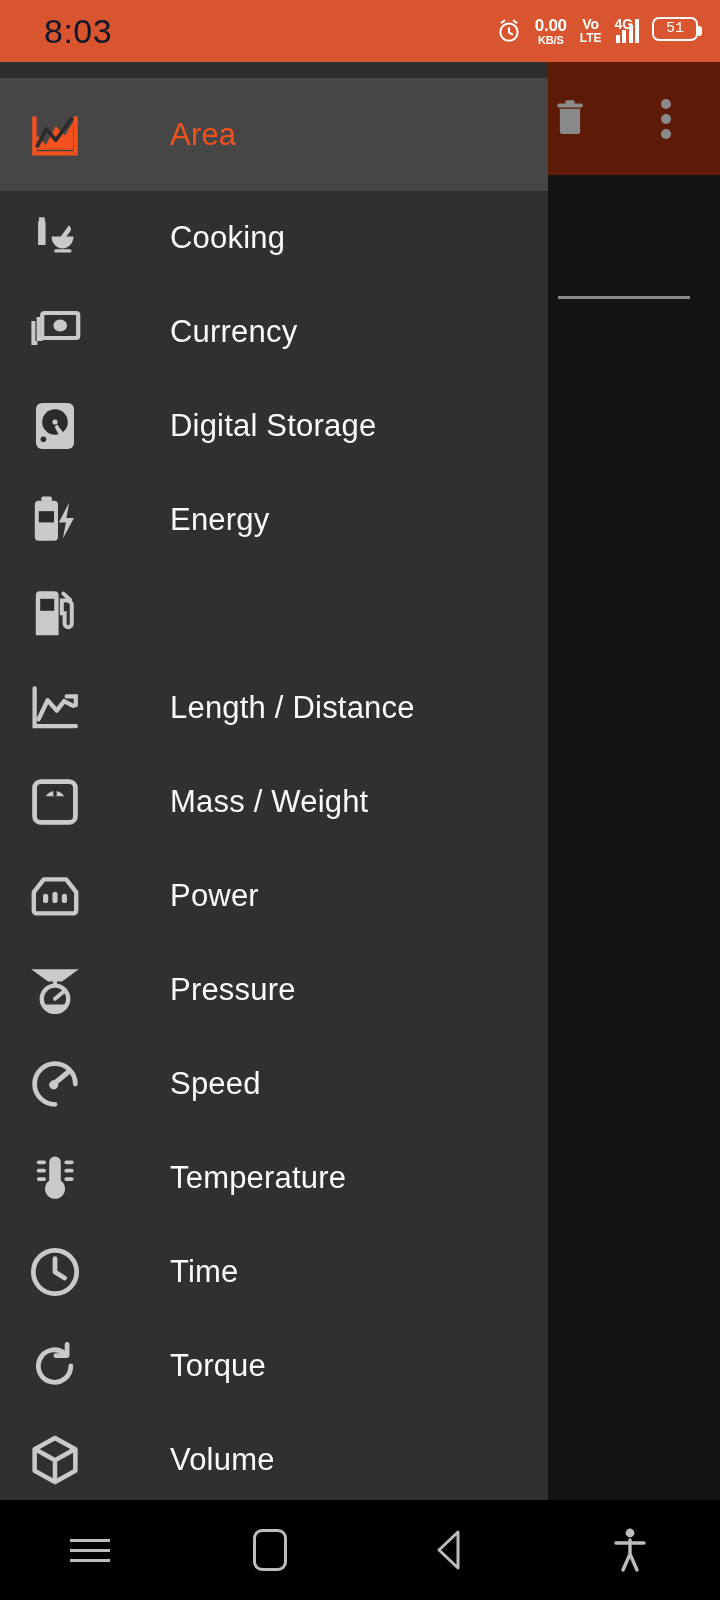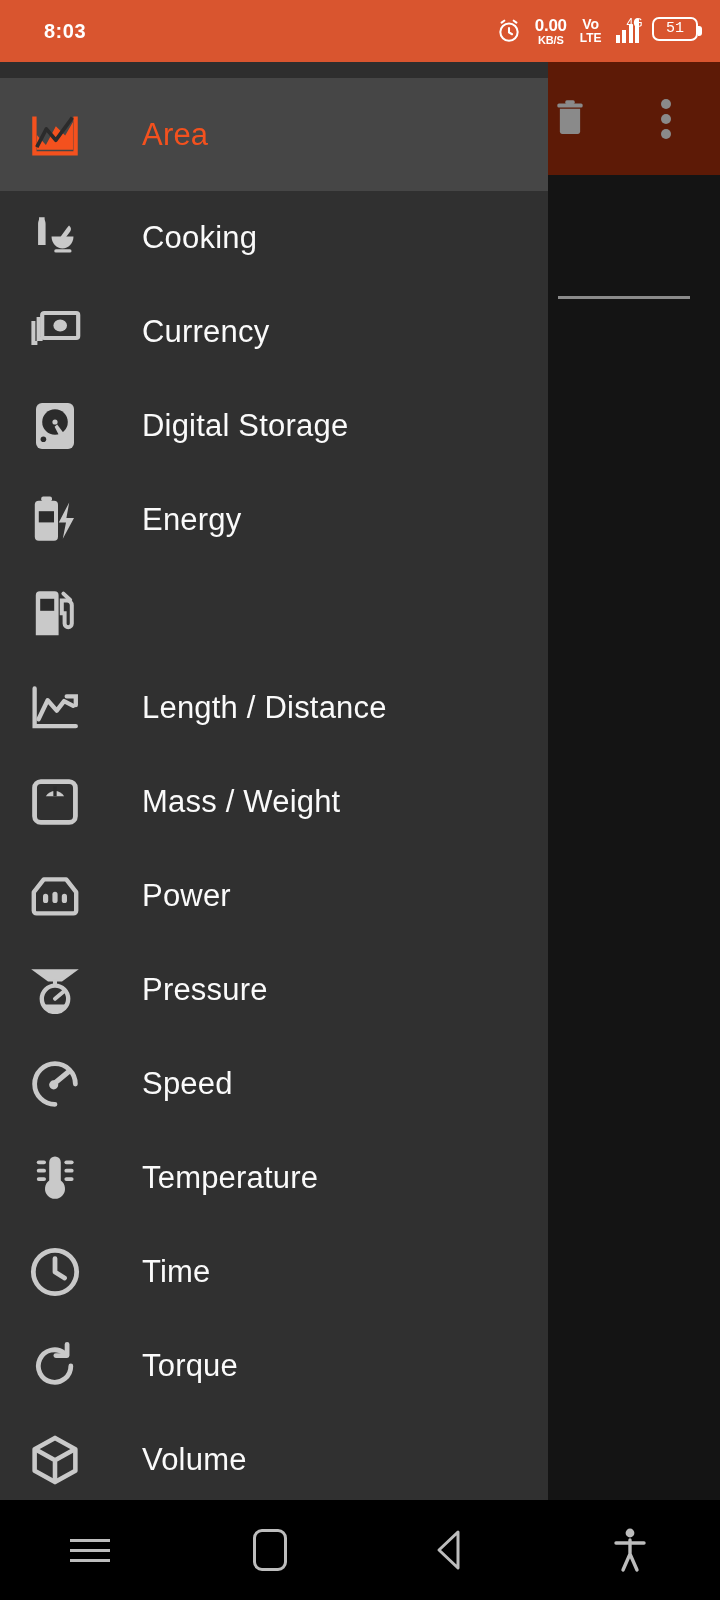--- a/index.html
+++ b/index.html
@@ -12,30 +12,30 @@
   .screen{ position:relative; width:720px; height:1600px; background:#141414; overflow:hidden; }
 
   
   .statusbar{
     position:absolute; top:0; left:0; width:720px; height:62px;
     background:#d9552f;
     display:flex; align-items:center; justify-content:space-between;
     padding:0 22px 0 44px;
     z-index:60;
   }
-  .sb-time{ color:#ffffff; font-size:20px; font-weight:700; letter-spacing:.5px; }
+  .sb-time{ color:#0f172a; font-size:34px; font-weight:400; letter-spacing:.5px; }
   .sb-right{ display:flex; gap:13px; }
   .sb-icon{ display:flex; align-items:center; }
   .netspeed{ display:flex; flex-direction:column; align-items:center; line-height:1; color:#ffffff; }
   .netspeed .v{ font-size:17px; font-weight:bold; letter-spacing:-.3px; }
   .netspeed .u{ font-size:11px; font-weight:bold; letter-spacing:-.2px; margin-top:1px;}
   .volte{ display:flex; flex-direction:column; align-items:center; line-height:1; color:#ffffff; font-weight:bold; }
   .volte .a{ font-size:14px; } .volte .b{ font-size:12px; margin-top:1px;}
   .fourg{ position:relative; display:flex; align-items:flex-end; gap:2px; height:26px; }
-  .fourg .lbl{ position:absolute; top:-1px; left:12px; font-size:12px; font-weight:normal; color:#fff; }
+  .fourg .lbl{ position:absolute; top:-1px; left:0; font-size:14px; font-weight:bold; color:#fff; }
   .bars{ display:flex; align-items:flex-end; gap:2.5px; margin-left:1px; }
   .bars i{ display:block; width:4px; background:#fff; }
   .battery{
     width:46px; height:24px; border:2.5px solid #fff; border-radius:7px;
     display:flex; align-items:center; justify-content:center; position:relative;font-family:Liberation Mono, monospace;
   }
   .battery::after{
     content:""; position:absolute; right:-6px; top:7px; width:4px; height:10px;
     background:#fff; border-radius:0 3px 3px 0;
   }
@@ -62,21 +62,21 @@
   }
   .drawer-top-strip{ width:100%; height:16px; background:#2e2e2e; }
 
   .row{
     position:relative; display:flex; align-items:center;
     height:94px; padding-left:26px;
   }
   .row.selected{ background:#464646; height:113px; }
   .row .ic{ width:58px; height:58px; display:flex; align-items:center; justify-content:center; flex:0 0 58px; }
   .row .lbl{
-    margin-left:58px; font-size:31px; color:#fafafa; font-weight:400;
+    margin-left:86px; font-size:31px; color:#fafafa; font-weight:400;
     letter-spacing:.2px; white-space:nowrap;
   }
   .row.selected .lbl{ color:#f4511e; }
 
   
   .navbar{
     position:absolute; bottom:0; left:0; width:720px; height:100px;
     background:#000; display:flex; align-items:center; z-index:70;
   }
   .nav-btn{ flex:1; display:flex; align-items:center; justify-content:center; height:100%; }

